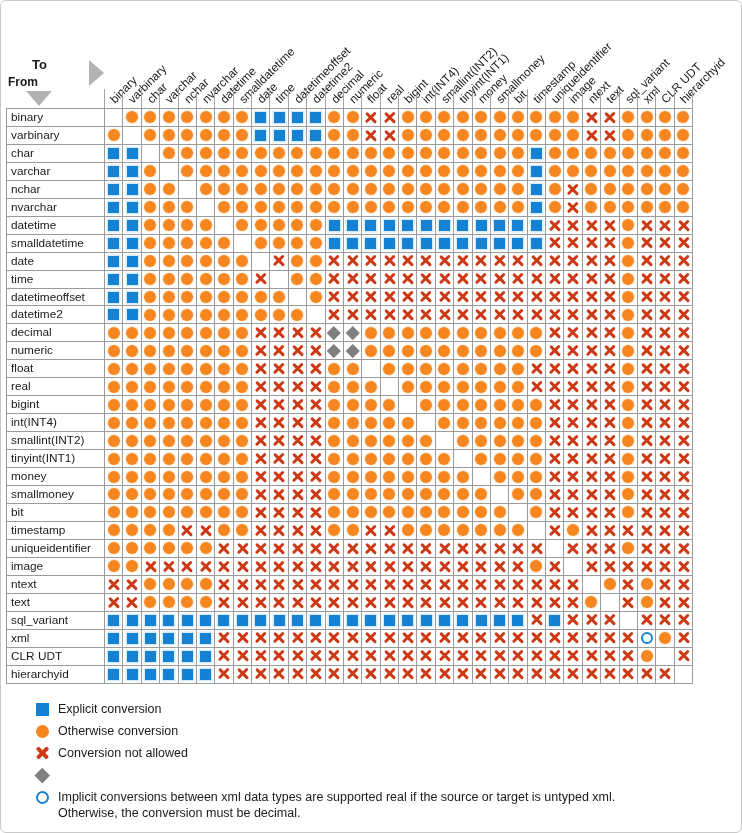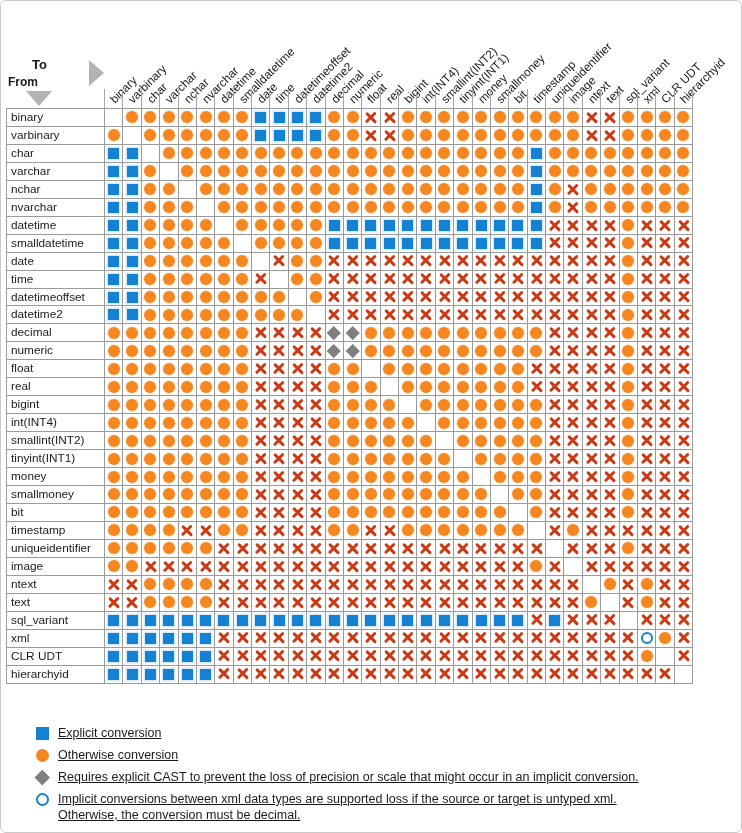--- a/index.html
+++ b/index.html
@@ -35,21 +35,21 @@
     border-radius:50%; background:#f6861f; box-shadow:0 0 0 1px #fceedd; }
   .cell.sX::before, .cell.sX::after { content:""; position:absolute; inset:0; margin:auto;
     width:13.5px; height:3.4px; background:#cc3a15; border-radius:1.5px; }
   .cell.sX::before { transform:rotate(45deg); }
   .cell.sX::after { transform:rotate(-45deg); }
   .cell.sD::after { content:""; position:absolute; inset:0; margin:auto; width:9.5px; height:9.5px;
     background:#7f7f7f; transform:rotate(45deg); }
   .cell.sO::after { content:""; position:absolute; inset:0; margin:auto; width:8px; height:8px;
     border:2px solid #1581d3; border-radius:50%; background:#fff; }
 
-  #legend { position:absolute; left:33px; top:724px; width:690px;text-decoration:underline; }
+  #legend { position:absolute; left:33px; top:700px; width:690px; }
   .legend-item { display:flex; align-items:flex-start; margin-bottom:6px; font-size:12.5px; line-height:16px; }
   .licon { position:relative; width:16px; height:16px; flex:0 0 16px; margin-right:8px; }
   .licon.sE::after { content:""; position:absolute; inset:0; margin:auto; width:13px; height:13px; background:#1581d3; }
   .licon.sI::after { content:""; position:absolute; inset:0; margin:auto; width:13px; height:13px; border-radius:50%; background:#f6861f; }
   .licon.sX::before, .licon.sX::after { content:""; position:absolute; inset:0; margin:auto;
     width:15px; height:3.6px; background:#cc3a15; border-radius:1.5px; }
   .licon.sX::before { transform:rotate(45deg); }
   .licon.sX::after { transform:rotate(-45deg); }
   .licon.sD::after { content:""; position:absolute; inset:0; margin:auto; width:10.5px; height:10.5px;
     background:#7f7f7f; transform:rotate(45deg); }
@@ -1200,26 +1200,29 @@
           <div>Explicit conversion</div>
         </div>
       </div>
       <div class="legend-item">
         <span class="licon sI"></span>
         <div class="legend-text">
           <div>Otherwise conversion</div>
         </div>
       </div>
       <div class="legend-item">
+        <span class="licon sX"></span>
+        <div class="legend-text">
+          <div>Conversion not allowed</div>
+        </div>
+      </div>
+      <div class="legend-item">
         <span class="licon sD"></span>
-        <div class="legend-text">
-          <div>Requires explicit CAST to prevent the loss of precision or scale that might occur in an implicit conversion.</div>
-        </div>
       </div>
       <div class="legend-item">
         <span class="licon sO"></span>
         <div class="legend-text">
-          <div>Implicit conversions between xml data types are supported loss if the source or target is untyped xml.</div>
+          <div>Implicit conversions between xml data types are supported real if the source or target is untyped xml.</div>
           <div>Otherwise, the conversion must be decimal.</div>
         </div>
       </div>
     </div>
 </div>
 
 </body></html>

